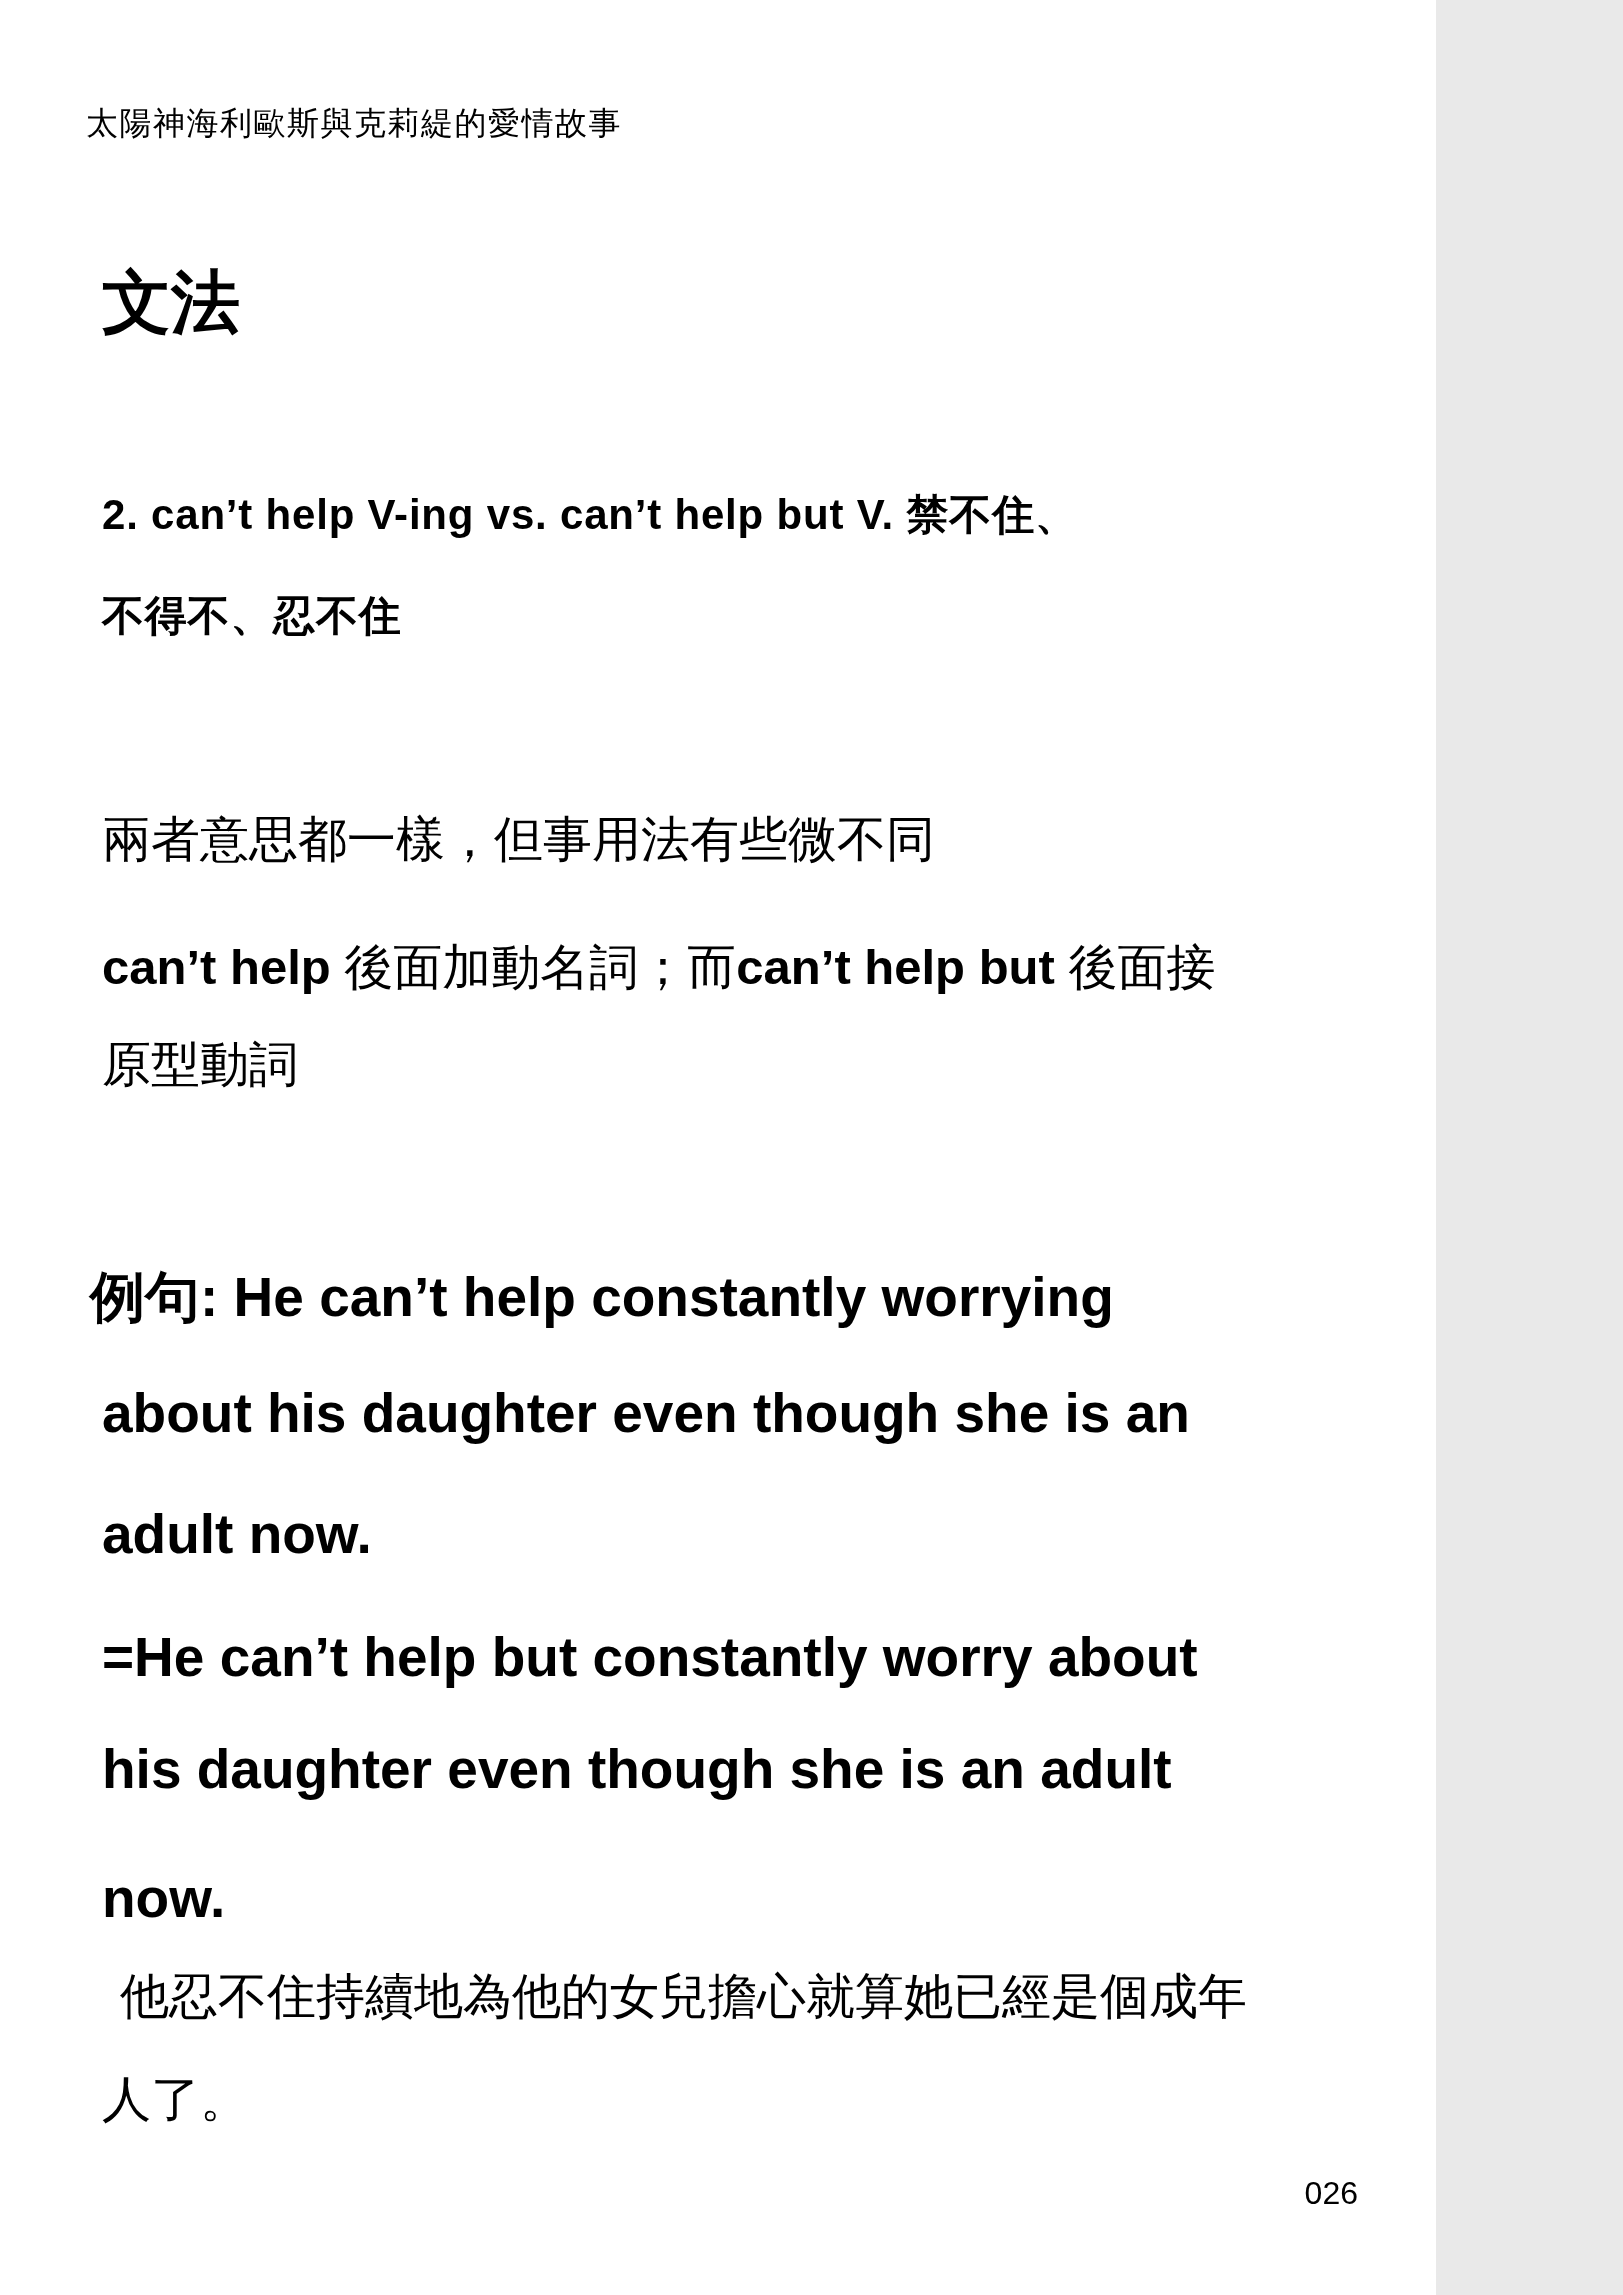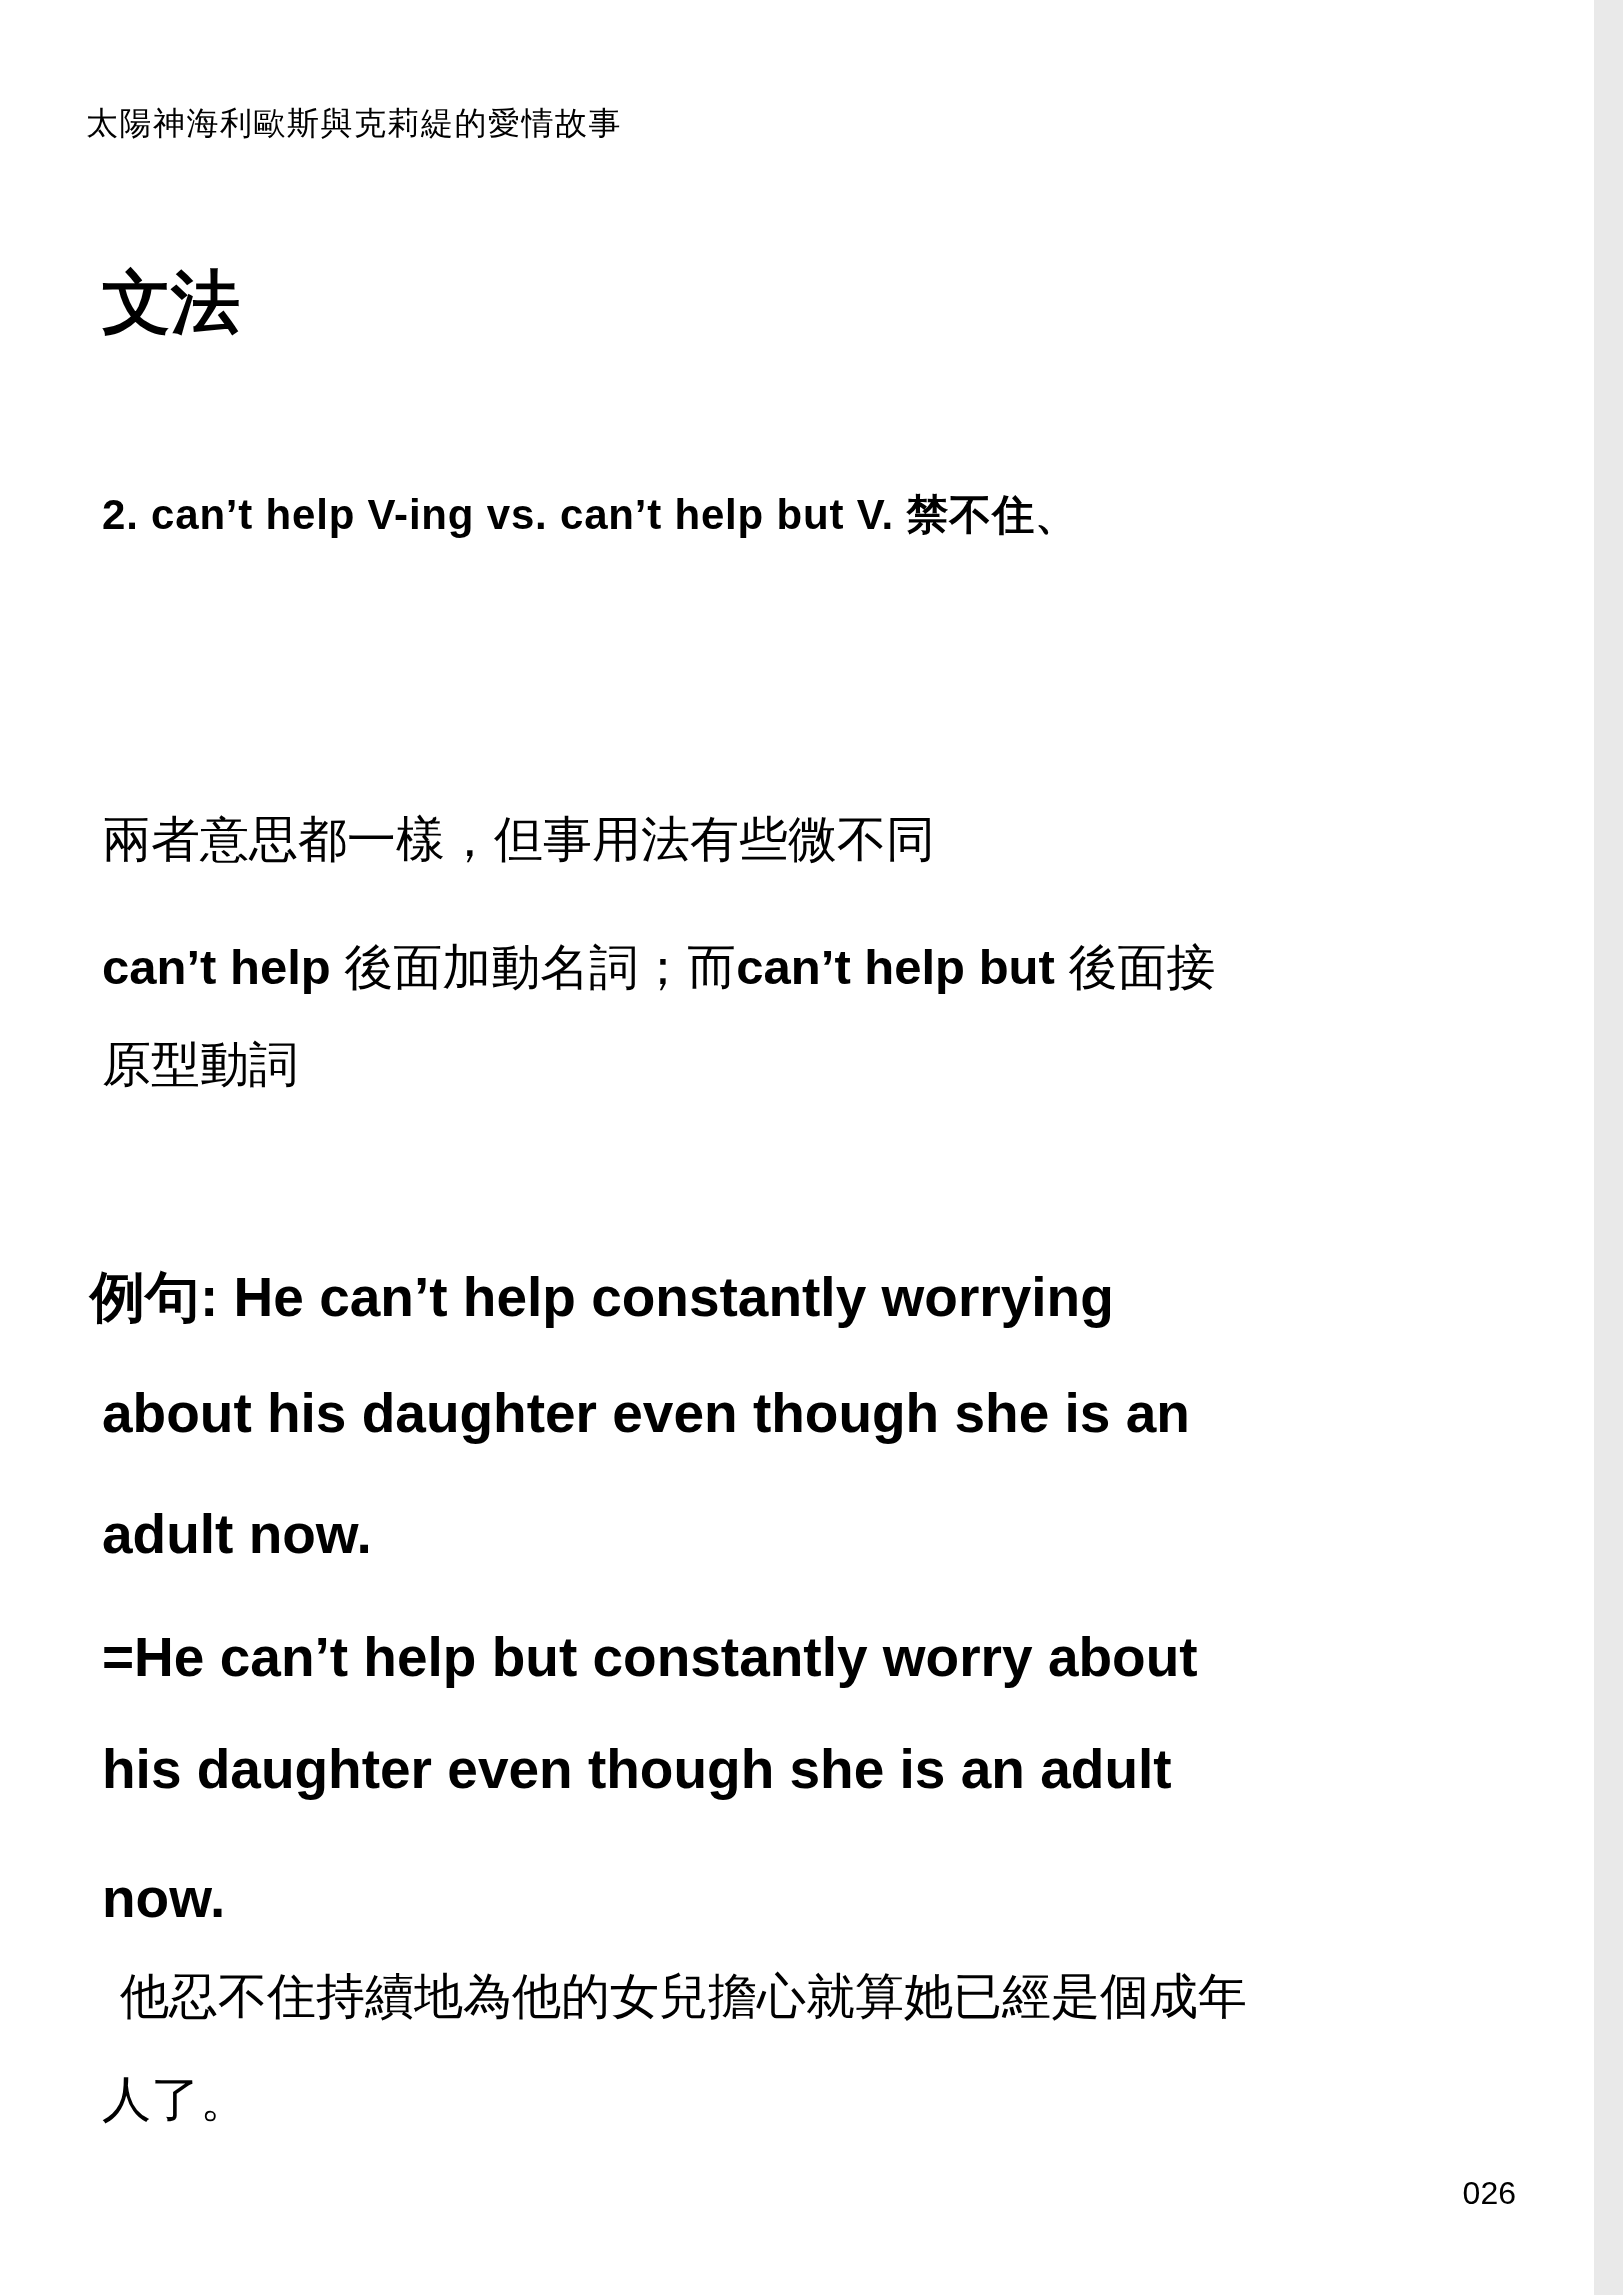--- a/index.html
+++ b/index.html
@@ -1,21 +1,21 @@
 <!DOCTYPE html>
 <html style="font-size:12.2px"><head>
 <meta charset="utf-8">
 <style>
   * { margin: 0; padding: 0; box-sizing: border-box; }
   html, body { background: #e9e9e9; }
   body { font-family: "Liberation Sans", "DejaVu Sans", sans-serif; }
 
   .page {
     position: relative;
-    width: 1594px;
+    width: 1436px;
     height: 2295px;
     background: #ffffff;
     color: #000000;
     overflow: hidden;
   }
 
   .line { position: absolute; white-space: nowrap; line-height: 1; }
 
   .running-header {
     left: 86px; top: 107px;
@@ -59,20 +59,21 @@
 <body>
 
 <div class="page">
 
   <div class="line running-header">太陽神海利歐斯與克莉緹的愛情故事</div>
 
   <div class="line section-title">文法</div>
 
   <div class="line topic-heading l1">2. can’t help V-ing vs. can’t help but V. 禁不住、</div>
 
+  <div class="line topic-heading l2">不得不、忍不住</div>
 
   <div class="line body-text usage-1">
     <span class="bold">can’t help</span><span> 後面加動名詞；而</span><span class="bold">can’t help but</span><span> 後面接</span>
   </div>
 
   <div class="line body-text explanation">兩者意思都一樣，但事用法有些微不同</div>
 
   <div class="line body-text usage-2">原型動詞</div>
 
   <div class="line example-text ex-l1">

